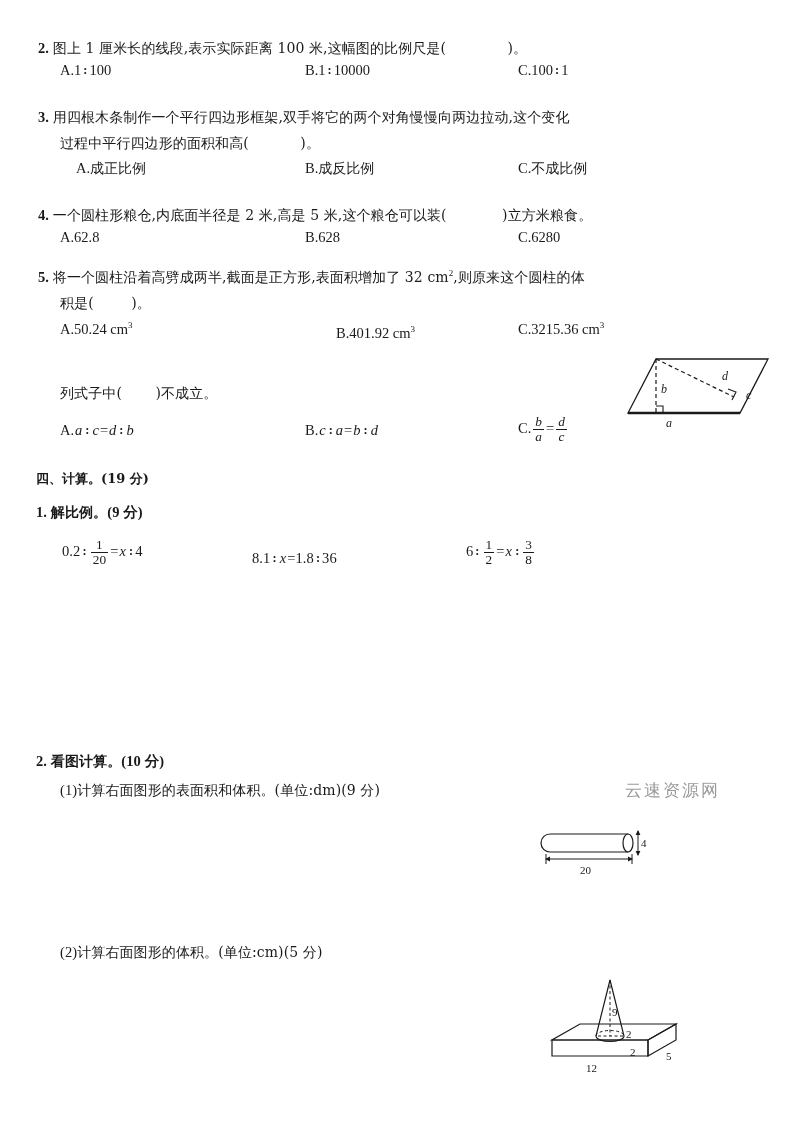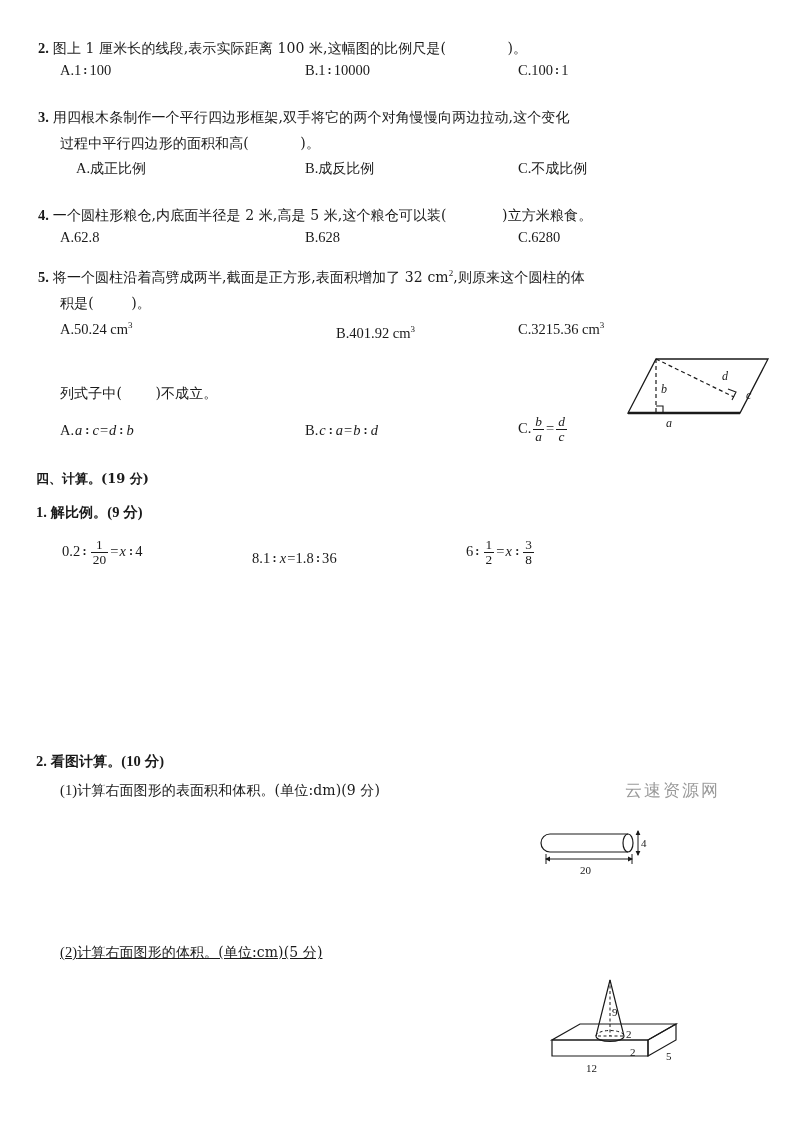--- a/index.html
+++ b/index.html
@@ -286,21 +286,21 @@
       <polygon points="13,45 18,42.6 18,47.4" fill="#1a1a1a"></polygon>
       <polygon points="101,45 96,42.6 96,47.4" fill="#1a1a1a"></polygon>
       <line x1="14" y1="40" x2="14" y2="50" stroke="#1a1a1a" stroke-width="1"></line>
       <line x1="100" y1="40" x2="100" y2="50" stroke="#1a1a1a" stroke-width="1"></line>
       <text class="fig-label" x="48" y="60">20</text>
     </svg>
   </div>
 
   <div style="position:absolute; left:55px; top:800px; width:450px; height:120px;"></div>
 
-  <div class="q" style="left:60px; top:940px;text-decoration:underline;">
+  <div class="q" style="left:60px; top:940px;">
     <span>(2)</span><span class="cn">计算右面图形的体积。(单位:cm)(5 分)</span>
   </div>
 
   <div class="fig" style="left:524px; top:968px;">
     <svg width="180" height="130" viewBox="0 0 180 130">
 
       <polygon points="28,72 124,72 152,56 56,56" fill="none" stroke="#1a1a1a" stroke-width="1.2"></polygon>
       <polygon points="28,72 124,72 124,88 28,88" fill="none" stroke="#1a1a1a" stroke-width="1.2"></polygon>
       <polygon points="124,72 152,56 152,72 124,88" fill="none" stroke="#1a1a1a" stroke-width="1.2"></polygon>
 

